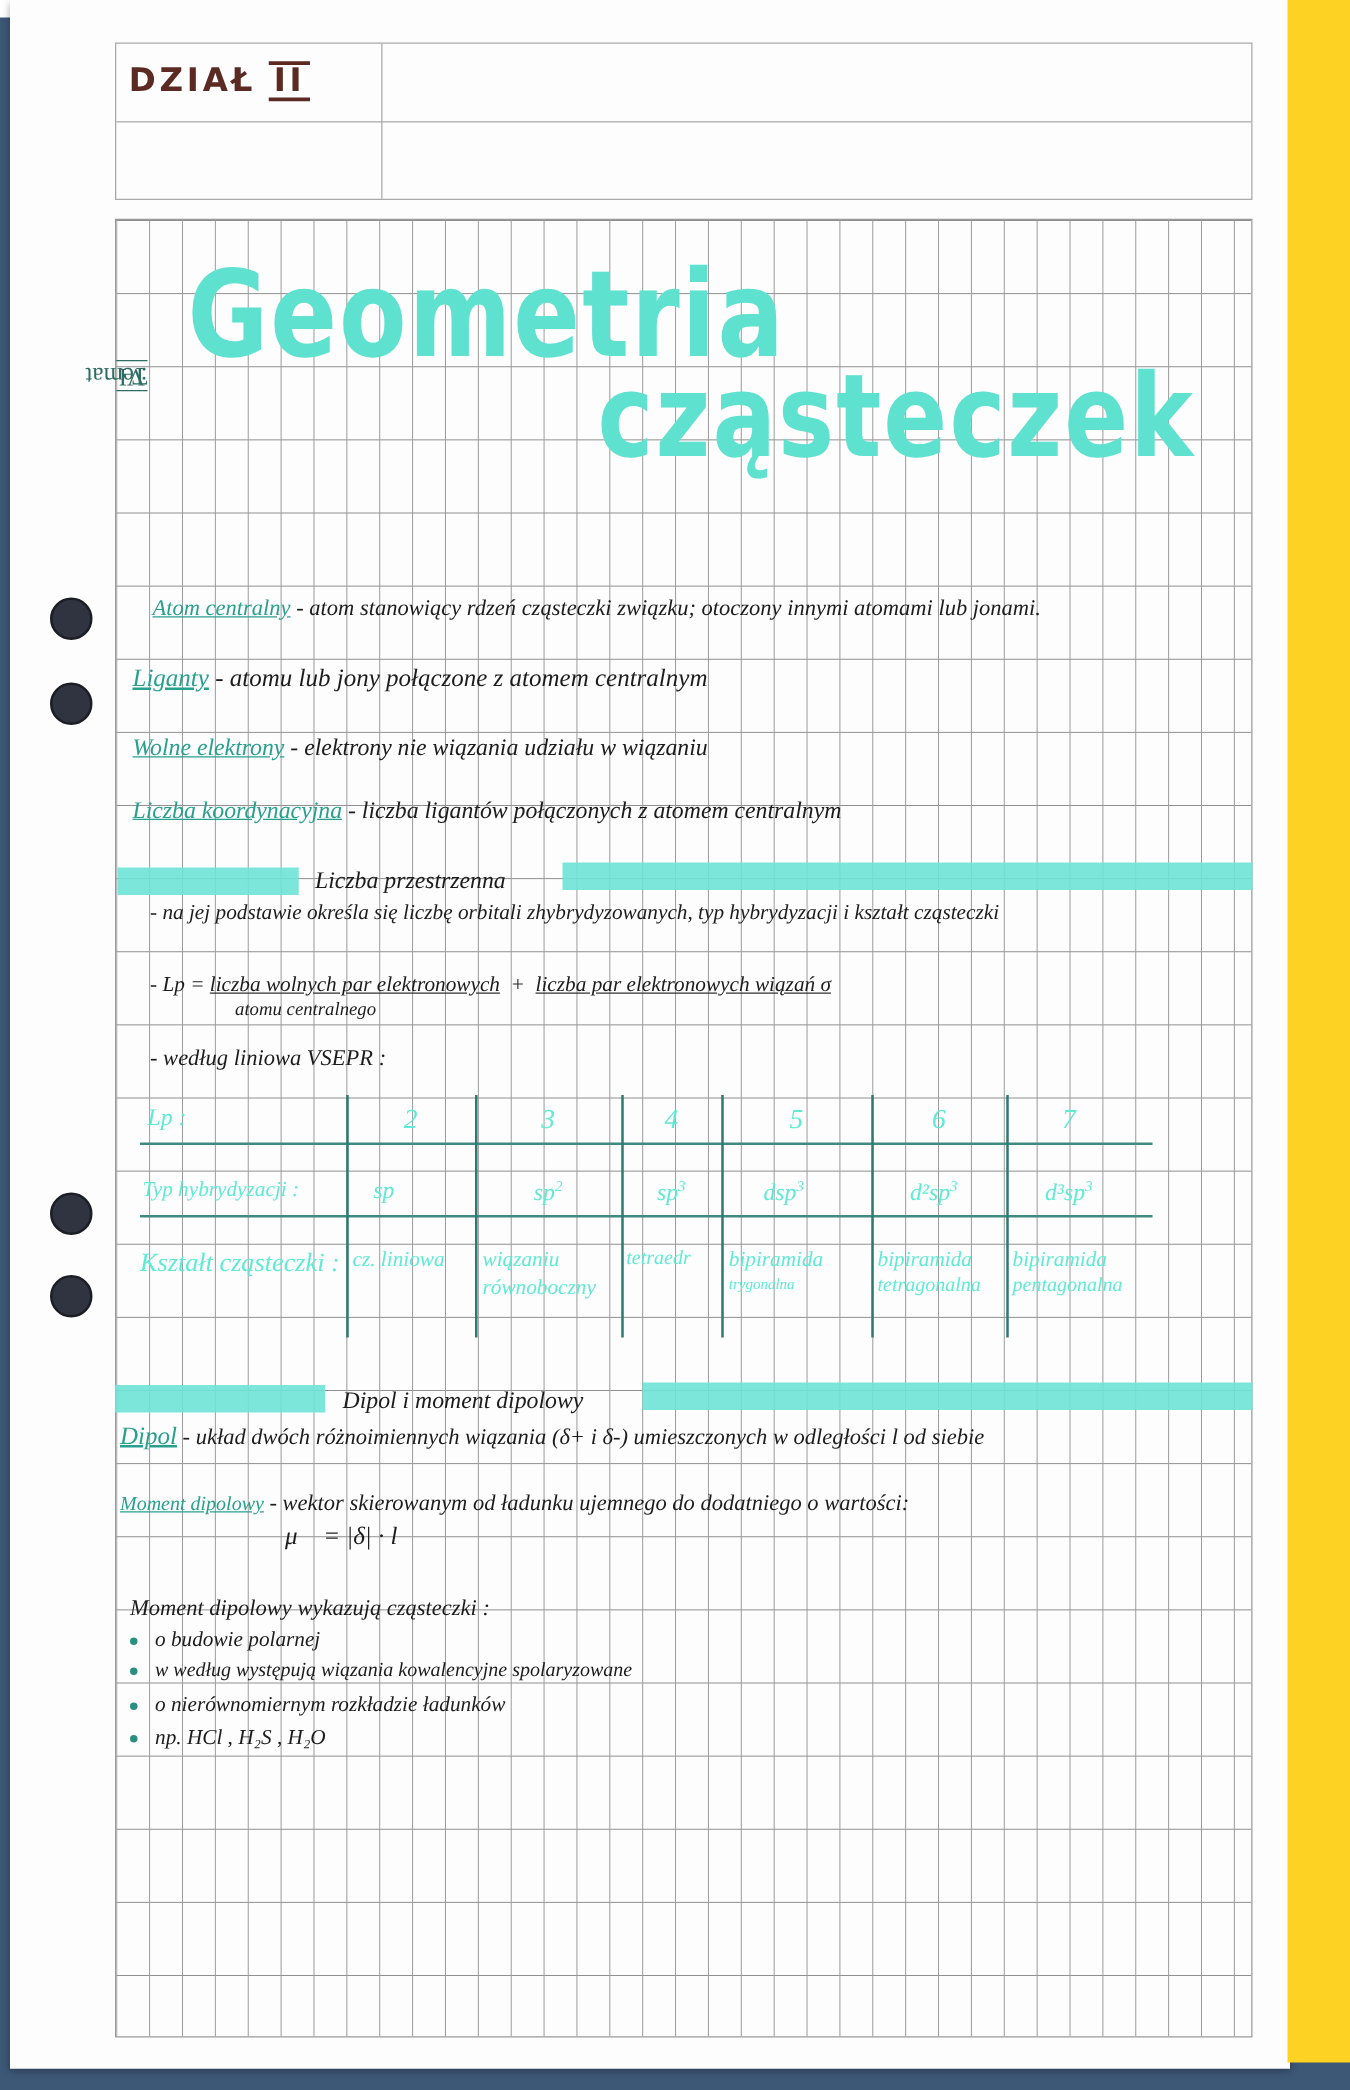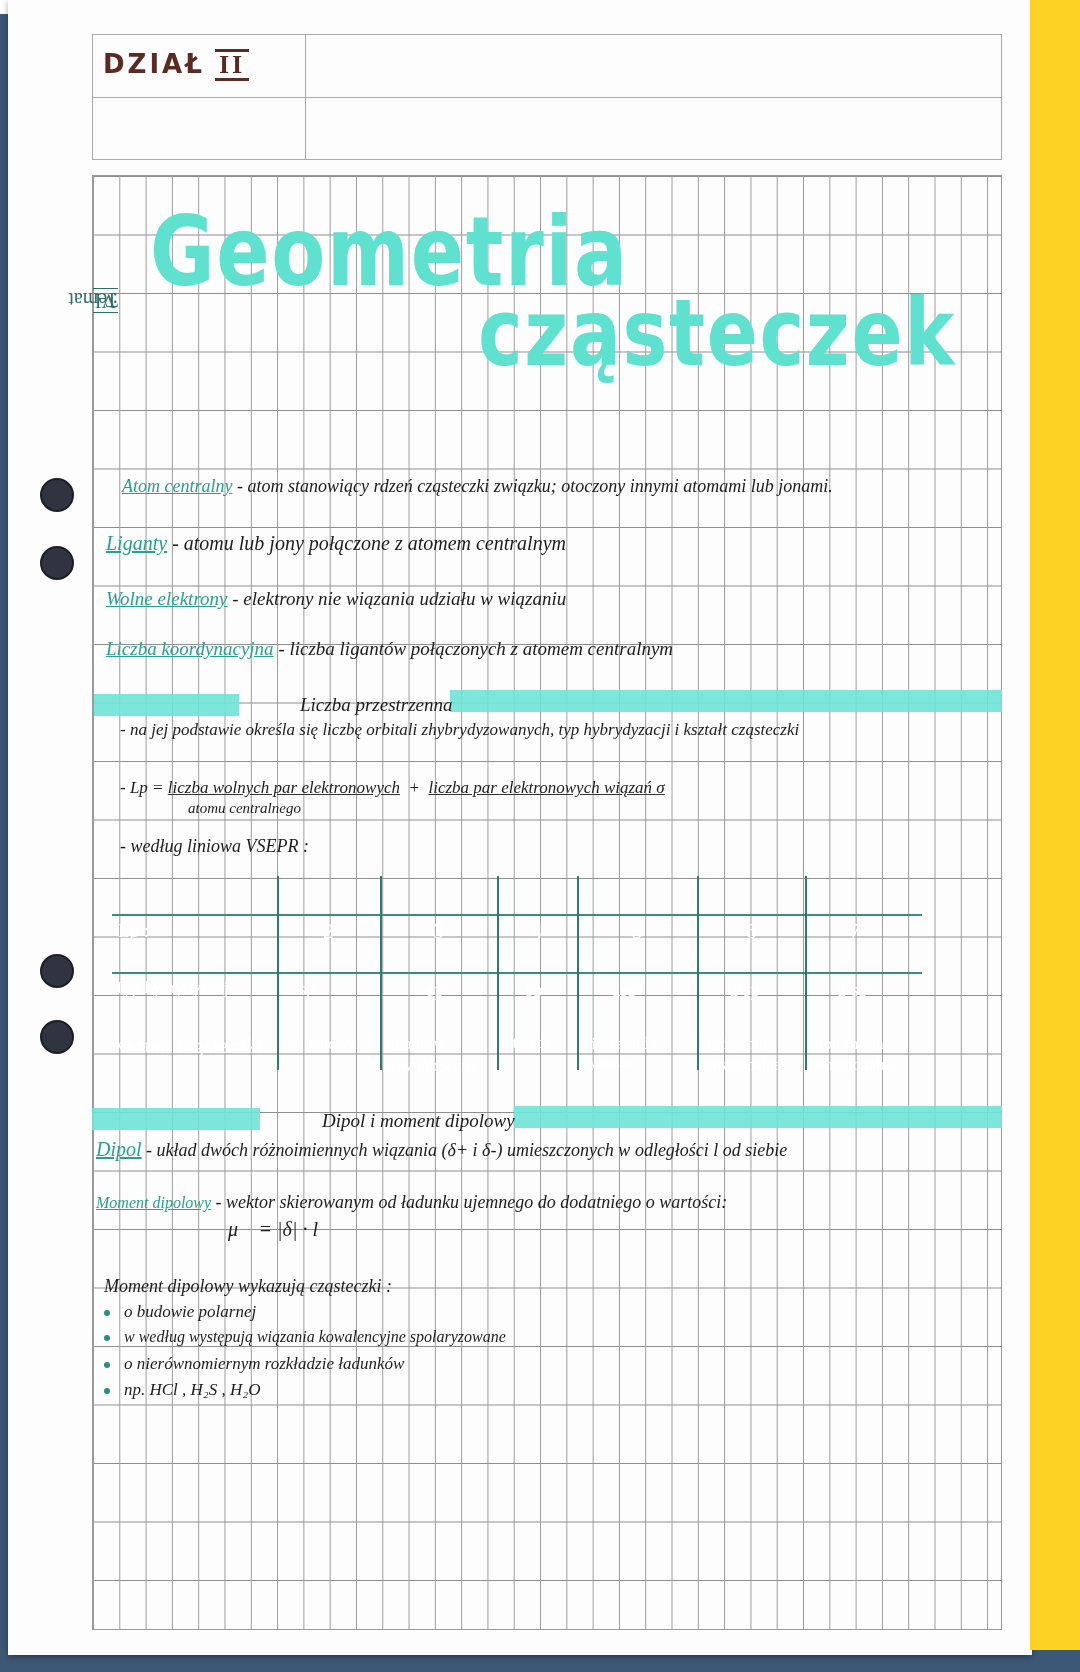--- a/index.html
+++ b/index.html
@@ -11,46 +11,46 @@
 
   .paper { position: absolute; left: 8px; top: 0; width: 1024px; height: 1655px; background: #fdfdfd; box-shadow: 0 2px 6px rgba(0,0,0,.35); }
   .yellow-tab { position: absolute; left: 1030px; top: 0; width: 50px; height: 1650px; background: #fdd223; }
 
   .hole { position: absolute; left: 40px; width: 34px; height: 34px; border-radius: 50%; background: #2f3440; border: 2px solid #1b1e25; }
 
   .header-box { position: absolute; left: 92px; top: 34px; width: 910px; height: 126px; border: 1.5px solid #a9a9a9; }
   .header-box .hdiv { position: absolute; left: 0; top: 62px; width: 100%; border-top: 1.5px solid #a9a9a9; }
   .header-box .vdiv { position: absolute; left: 212px; top: 0; height: 100%; border-left: 1.5px solid #a9a9a9; }
   .dzial { position: absolute; left: 10px; top: 14px; font-family: "DejaVu Sans", sans-serif; font-weight: bold; font-size: 26px; color: #5b2a22; letter-spacing: 3px; }
-  .dzial .roman { display: inline-block; border-top: 3px solid #5b2a22; border-bottom: 3px solid #5b2a22; padding: 0 4px; line-height: 26px; margin-left: 10px; font-family: Liberation Serif, serif; }
+  .dzial .roman { display: inline-block; border-top: 3px solid #5b2a22; border-bottom: 3px solid #5b2a22; padding: 0 4px; line-height: 26px; margin-left: 10px; }
 
   .grid { position: absolute; left: 92px; top: 175px; width: 910px; height: 1455px; border: 1.5px solid #9a9a9a;
     background-image:
       linear-gradient(to right, #9a9a9a 1px, transparent 1px),
       linear-gradient(to bottom, #8f8f8f 1px, transparent 1px);
     background-size: 26.3px 100%, 100% 58.5px; }
 
   .hl-bar { position: absolute; height: 22px; background: #6ee3d6; opacity: .9; }
 
   .temat { position: absolute; left: 96px; top: 200px; width: 30px; height: 110px; }
   .temat span { position: absolute; left: 0; bottom: 0; transform: rotate(-90deg); transform-origin: left bottom; white-space: nowrap; font-family: "Liberation Serif", serif; font-size: 20px; color: #2f6e64; margin-left: 22px; }
 
   .title1, .title2 { position: absolute; font-family: "DejaVu Sans", sans-serif; font-weight: bold; color: #5ee1cf; letter-spacing: 2px; transform: scaleX(.82); transform-origin: left; }
   .title1 { left: 150px; top: 196px; font-size: 96px; }
   .title2 { left: 478px; top: 280px; font-size: 92px; }
 
   .hand { position: absolute; font-family: "Liberation Serif", serif; font-style: italic; color: #1c1c1c; white-space: nowrap; }
   .term { color: #28a08e; text-decoration: underline; text-decoration-color: #28a08e; }
   .u { text-decoration: underline; text-decoration-color: #333; }
-  .sec-title { position: absolute; font-family: "Liberation Serif", serif; font-style: italic; font-size: 19px; color: #1c1c1c; white-space: nowrap; padding-left: 48px; }
+  .sec-title { position: absolute; font-family: "Liberation Serif", serif; font-style: italic; font-size: 19px; color: #1c1c1c; white-space: nowrap; }
 
   .vsepr-table { position: absolute; left: 112px; top: 870px; width: 810px; height: 200px; }
   .vsepr-table .hline { position: absolute; left: 0; width: 810px; border-top: 2px solid #3f8b80; }
   .vsepr-table .vline { position: absolute; top: 6px; height: 194px; border-left: 2px solid #2c7a70; }
-  .cell { position: absolute; font-family: "Liberation Serif", serif; color: #ffffff; font-size: 19px; white-space: nowrap; margin-top: 36px; }
+  .cell { position: absolute; font-family: "Liberation Serif", serif; font-style: italic; color: #5eead4; font-size: 19px; white-space: nowrap; }
   .cell.center { text-align: center; }
   sup { font-size: 12px; }
 
   .bullet-dot { display: inline-block; width: 6px; height: 6px; background: #2a8f80; border-radius: 50%; margin-right: 14px; vertical-align: middle; }
 </style>
 </head>
 <body>
 
 <div class="desk-top">
     <div class="shadow"></div>
@@ -127,21 +127,21 @@
   <div class="cell" style="left:6px;top:14px">Lp :</div>
   <div class="cell" style="left:2px;top:72px;font-size:17px">Typ hybrydyzacji :</div>
   <div class="cell" style="left:0px;top:128px;font-size:21px">Kształt cząsteczki :</div>
 
   <div class="cell center" style="left:165px;width:103px;top:12px;font-size:22px">2</div>
   <div class="cell center" style="left:165px;width:60px;top:72px"><span>sp</span></div>
   <div class="cell" style="left:170px;top:128px;font-size:17px">cz. liniowa</div>
 
   <div class="cell center" style="left:268px;width:117px;top:12px;font-size:22px">3</div>
   <div class="cell center" style="left:268px;width:117px;top:72px"><span>sp</span><sup>2</sup></div>
-  <div class="cell" style="left:274px;top:128px;font-size:17px">ligantów</div>
+  <div class="cell" style="left:274px;top:128px;font-size:17px">wiązaniu</div>
   <div class="cell" style="left:274px;top:150px;font-size:17px">równoboczny</div>
 
   <div class="cell center" style="left:385px;width:80px;top:12px;font-size:22px">4</div>
   <div class="cell center" style="left:385px;width:80px;top:72px"><span>sp</span><sup>3</sup></div>
   <div class="cell" style="left:389px;top:128px;font-size:16px">tetraedr</div>
 
   <div class="cell center" style="left:465px;width:120px;top:12px;font-size:22px">5</div>
   <div class="cell center" style="left:465px;width:100px;top:72px"><span>dsp</span><sup>3</sup></div>
   <div class="cell" style="left:471px;top:128px;font-size:17px">bipiramida</div>
   <div class="cell" style="left:471px;top:150px;font-size:12px">trygonalna</div>

